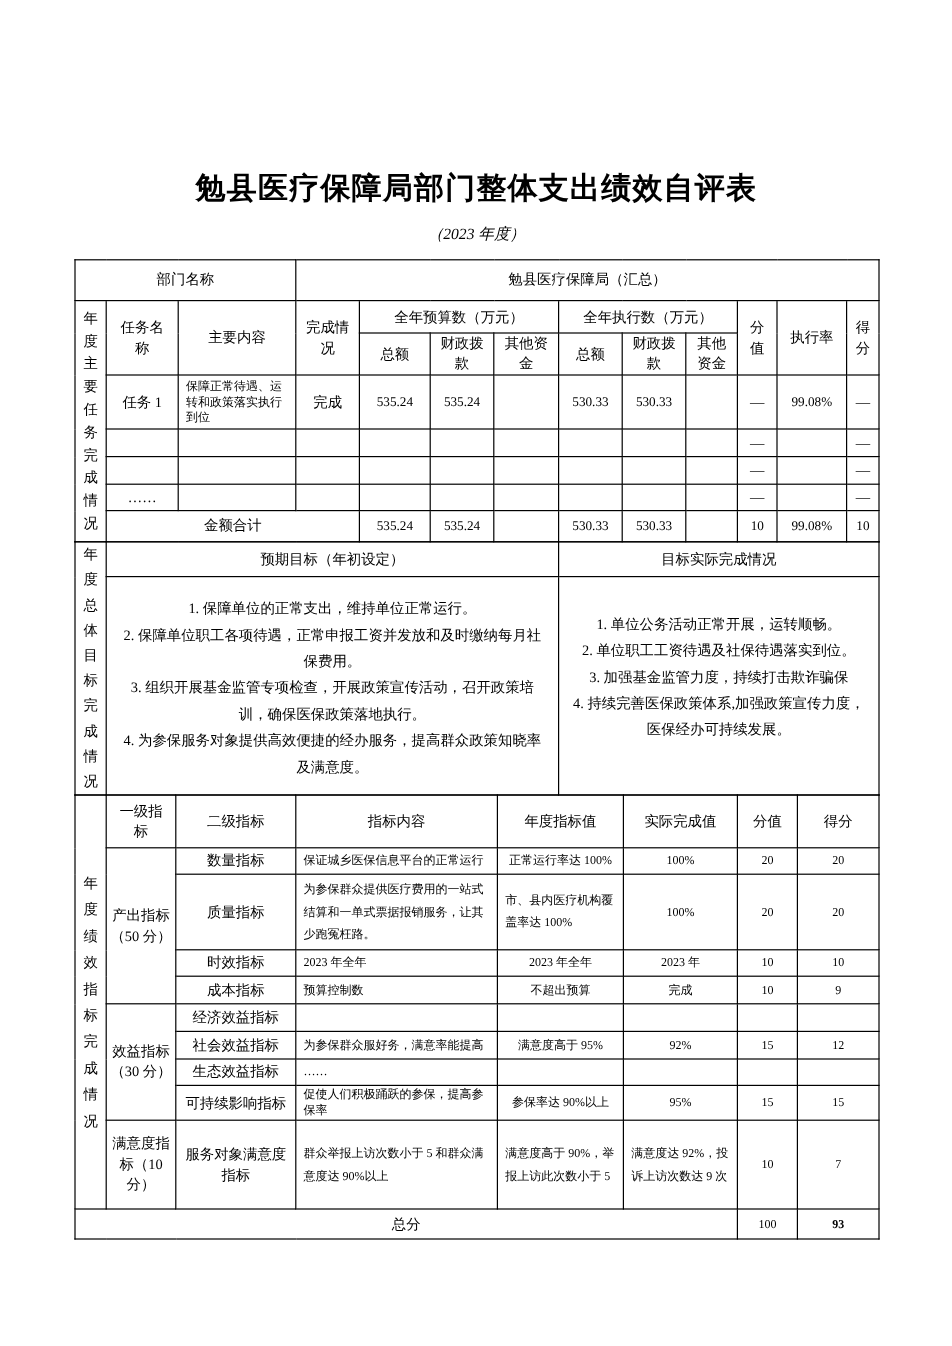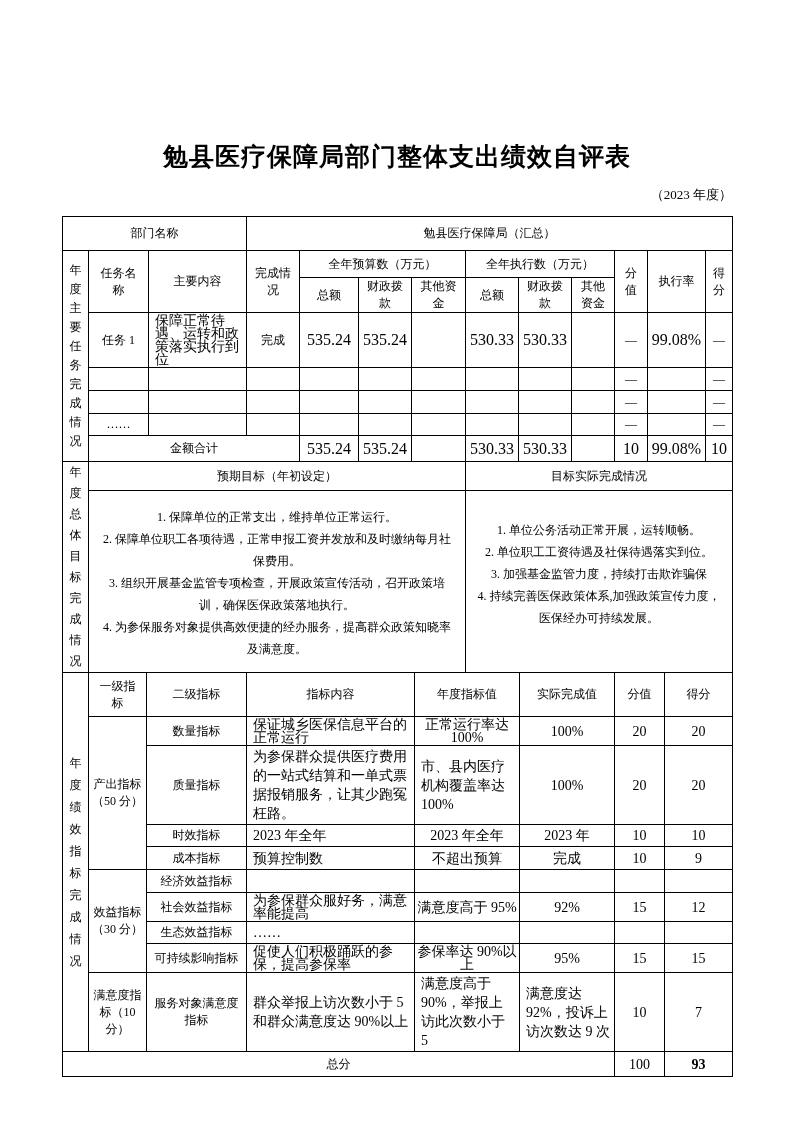--- a/index.html
+++ b/index.html
@@ -6,40 +6,40 @@
   body{
     width:793px;height:1122px;background:#ffffff;color:#000;
     font-family:"Liberation Serif","DejaVu Serif",serif;
     -webkit-font-smoothing:antialiased;
   }
   .sheet{padding:140px 61px 0 62px;}
   .title{
     margin:0;text-align:center;font-size:25px;font-weight:bold;letter-spacing:1px;
     font-family:"Liberation Sans","DejaVu Sans",sans-serif;
   }
-  .subtitle{margin:13px 0 4px 0;text-align:right;font-size:13px;}
+  .subtitle{margin:13px 0 4px 0;text-align:center;font-size:13px;font-style:italic;}
   table{border-collapse:collapse;table-layout:fixed;width:670px;margin:0 auto;}
   .t1{margin-top:12px;}
   .t2,.t3{margin-top:-1px;}
   td{
     border:1px solid #000;text-align:center;vertical-align:middle;
     font-size:12px;padding:1px 2px;overflow:hidden;word-break:break-word;
   }
-  .small{font-size:14px;line-height:13px;}
+  .small{font-size:10px;line-height:13px;}
   .spaced{line-height:19px;}
   .left{text-align:left;padding-left:6px;padding-right:4px;}
   .bold{font-weight:bold;}
   .vcol{padding:0;}
   .vl{width:13px;margin:0 auto;word-break:break-all;text-align:center;font-size:12px;}
   .vl-top{line-height:19px;}
   .vl-mid{line-height:21px;}
   .vl-bot{line-height:22px;}
   .goalcell{vertical-align:top;text-align:center;padding:15px 9px 4px 9px;}
   .goalline{font-size:12px;line-height:22px;}
-  .num{font-size:16px;}
+  .num{font-size:11px;}
 </style>
 </head>
 <body>
 
 <div class="sheet">
   <h1 class="title">勉县医疗保障局部门整体支出绩效自评表</h1>
   <div class="subtitle">（2023 年度）</div>
 
   <table class="t1">
     <colgroup>

